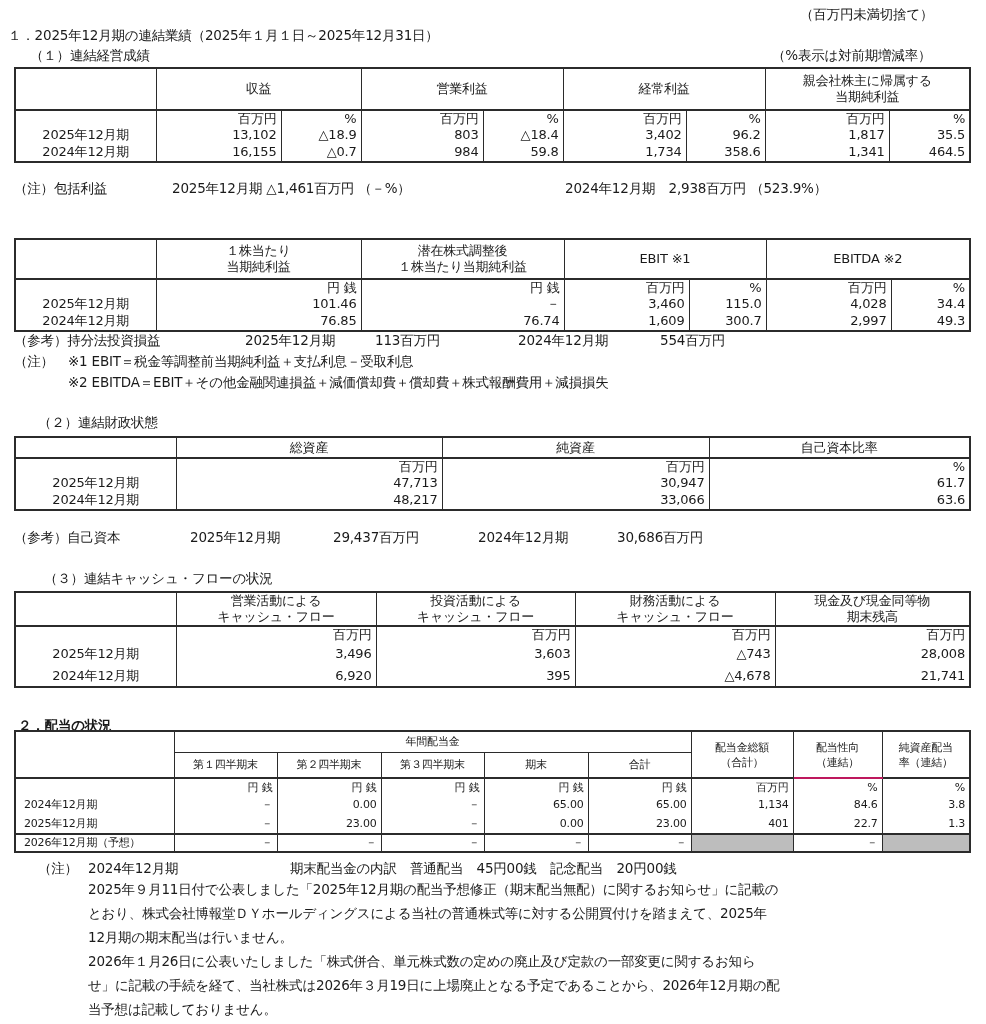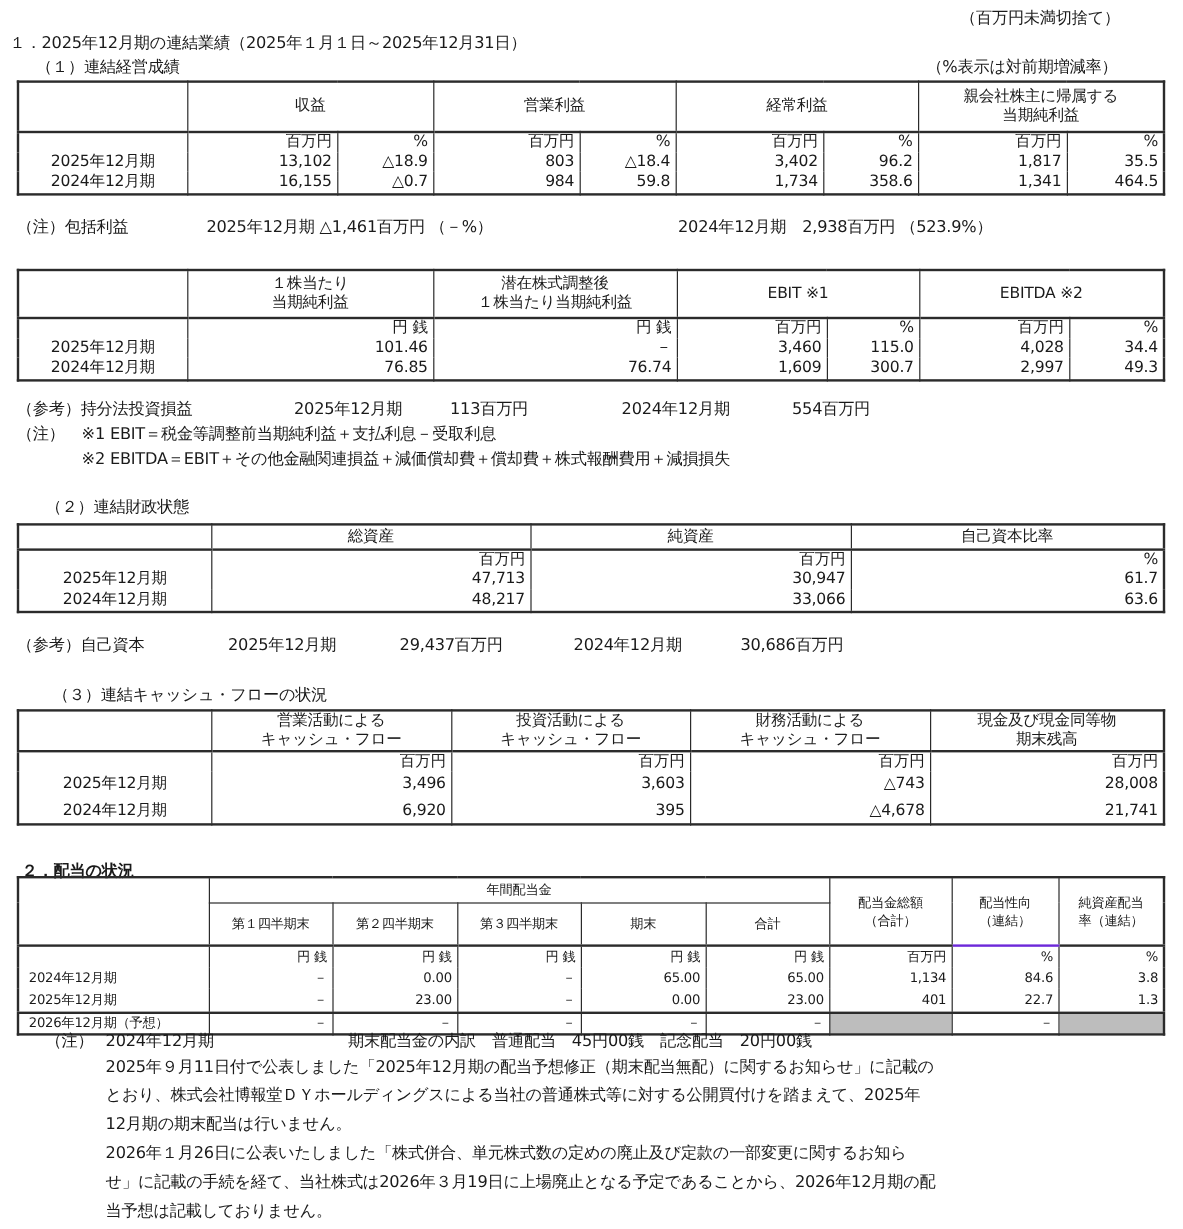--- a/index.html
+++ b/index.html
@@ -90,21 +90,21 @@
     <td class="r">1,341</td>
     <td class="r">464.5</td>
   </tr>
 </tbody>
   </table>
 
 <div class="abs txt" style="left:14px; top:180px;">（注）包括利益</div>
 <div class="abs txt" style="left:172px; top:180px;">2025年12月期 △1,461百万円 （－%）</div>
 <div class="abs txt" style="left:565px; top:180px;">2024年12月期　2,938百万円 （523.9%）</div>
 
-<table class="t" style="left:14px; top:224px; width:955px;padding-left:35px;">
+<table class="t" style="left:14px; top:238px; width:955px;padding-left:35px;">
   <colgroup>
     <col style="width:141px">
       <col style="width:205px">
       <col style="width:203px">
       <col style="width:125px">
       <col style="width:77px">
       <col style="width:125px">
       <col style="width:79px">
   </colgroup>
   <tbody>
@@ -269,30 +269,30 @@
       <col style="width:88px">
   </colgroup>
   <tbody>
       <tr class="hdr-top" style="height:21px;">
     <td rowspan="2" style="border-bottom:2px solid #2b2b2b;"></td>
     <td colspan="5" class="c sub">年間配当金</td>
     <td rowspan="2" class="c" style="border-bottom:2px solid #2b2b2b; line-height:15px;">
       <div>配当金総額</div>
       <div>（合計）</div>
     </td>
-    <td rowspan="2" class="c" style="border-bottom:2px solid #6d28d9; line-height:15px;">
+    <td rowspan="2" class="c" style="border-bottom:2px solid #be185d; line-height:15px;">
       <div>配当性向</div>
       <div>（連結）</div>
     </td>
     <td rowspan="2" class="c" style="border-bottom:2px solid #2b2b2b; line-height:15px;">
       <div>純資産配当</div>
       <div>率（連結）</div>
     </td>
   </tr>
-  <tr style="height:36px;">
+  <tr style="height:26px;">
     <td class="c" style="border-bottom:2px solid #2b2b2b;">第１四半期末</td>
     <td class="c" style="border-bottom:2px solid #2b2b2b;">第２四半期末</td>
     <td class="c" style="border-bottom:2px solid #2b2b2b;">第３四半期末</td>
     <td class="c" style="border-bottom:2px solid #2b2b2b;">期末</td>
     <td class="c" style="border-bottom:2px solid #2b2b2b;">合計</td>
   </tr>
   <tr class="body" style="height:18px;">
     <td></td>
     <td class="r">円 銭</td>
     <td class="r">円 銭</td>

